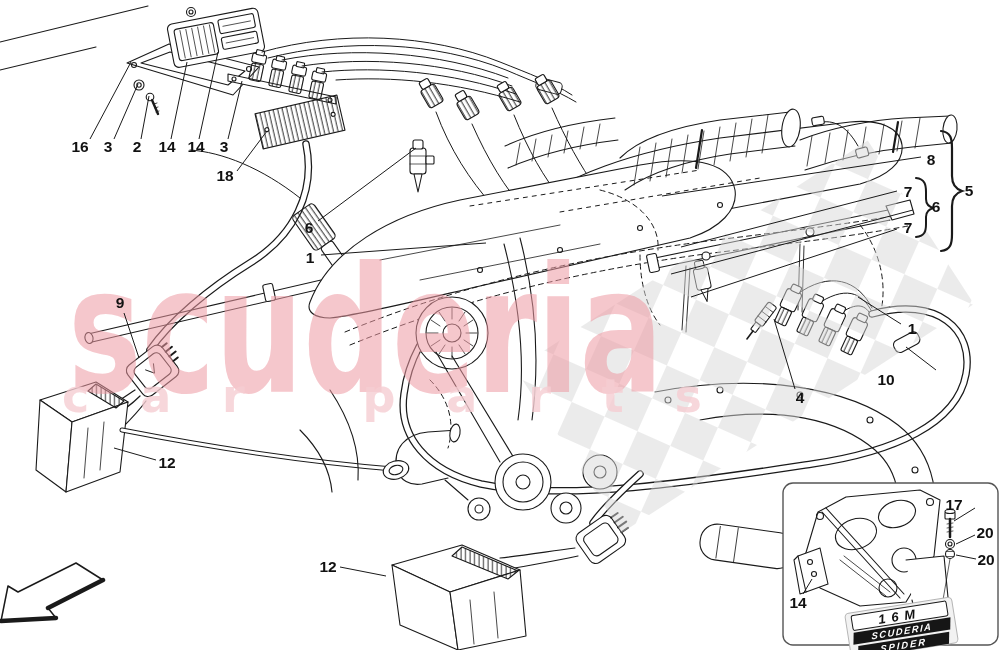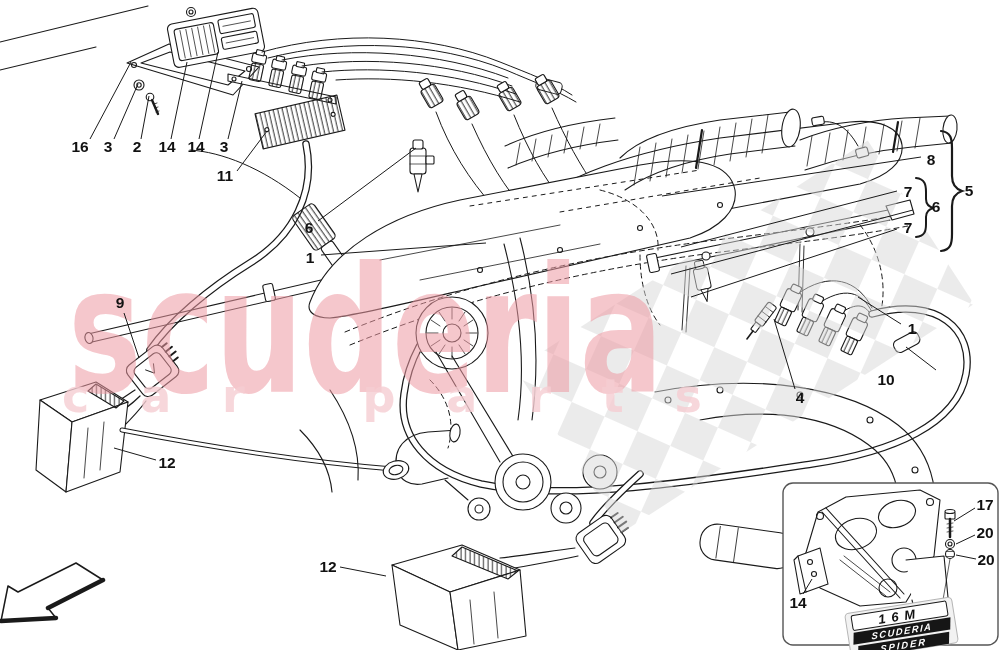--- a/index.html
+++ b/index.html
@@ -401,33 +401,33 @@
       <line x1="803" y1="594" x2="812" y2="579"></line>
     </svg>
 
 <div id="callout-layer">
       <div class="callout" style="left: 80px; top: 147px;">16</div>
       <div class="callout" style="left: 108px; top: 147px;">3</div>
       <div class="callout" style="left: 137px; top: 147px;">2</div>
       <div class="callout" style="left: 167px; top: 147px;">14</div>
       <div class="callout" style="left: 196px; top: 147px;">14</div>
       <div class="callout" style="left: 224px; top: 147px;">3</div>
-      <div class="callout" style="left: 225px; top: 176px;">11</div>
+      <div class="callout" style="left: 225px; top: 176px;">18</div>
       <div class="callout" style="left: 309px; top: 228px;">6</div>
       <div class="callout" style="left: 310px; top: 258px;">1</div>
       <div class="callout" style="left: 931px; top: 160px;">8</div>
       <div class="callout" style="left: 908px; top: 192px;">7</div>
       <div class="callout" style="left: 936px; top: 207px;">6</div>
       <div class="callout" style="left: 908px; top: 228px;">7</div>
       <div class="callout" style="left: 969px; top: 191px;">5</div>
       <div class="callout" style="left: 120px; top: 303px;">9</div>
       <div class="callout" style="left: 167px; top: 463px;">12</div>
       <div class="callout" style="left: 912px; top: 329px;">1</div>
       <div class="callout" style="left: 886px; top: 380px;">10</div>
       <div class="callout" style="left: 800px; top: 398px;">4</div>
       <div class="callout" style="left: 328px; top: 567px;">12</div>
-      <div class="callout" style="left: 985px; top: 505px;">17</div>
+      <div class="callout" style="left: 954px; top: 505px;">17</div>
       <div class="callout" style="left: 985px; top: 533px;">20</div>
       <div class="callout" style="left: 986px; top: 560px;">20</div>
       <div class="callout" style="left: 798px; top: 603px;">14</div>
     </div>
 
 </div>
 
 </body></html>

